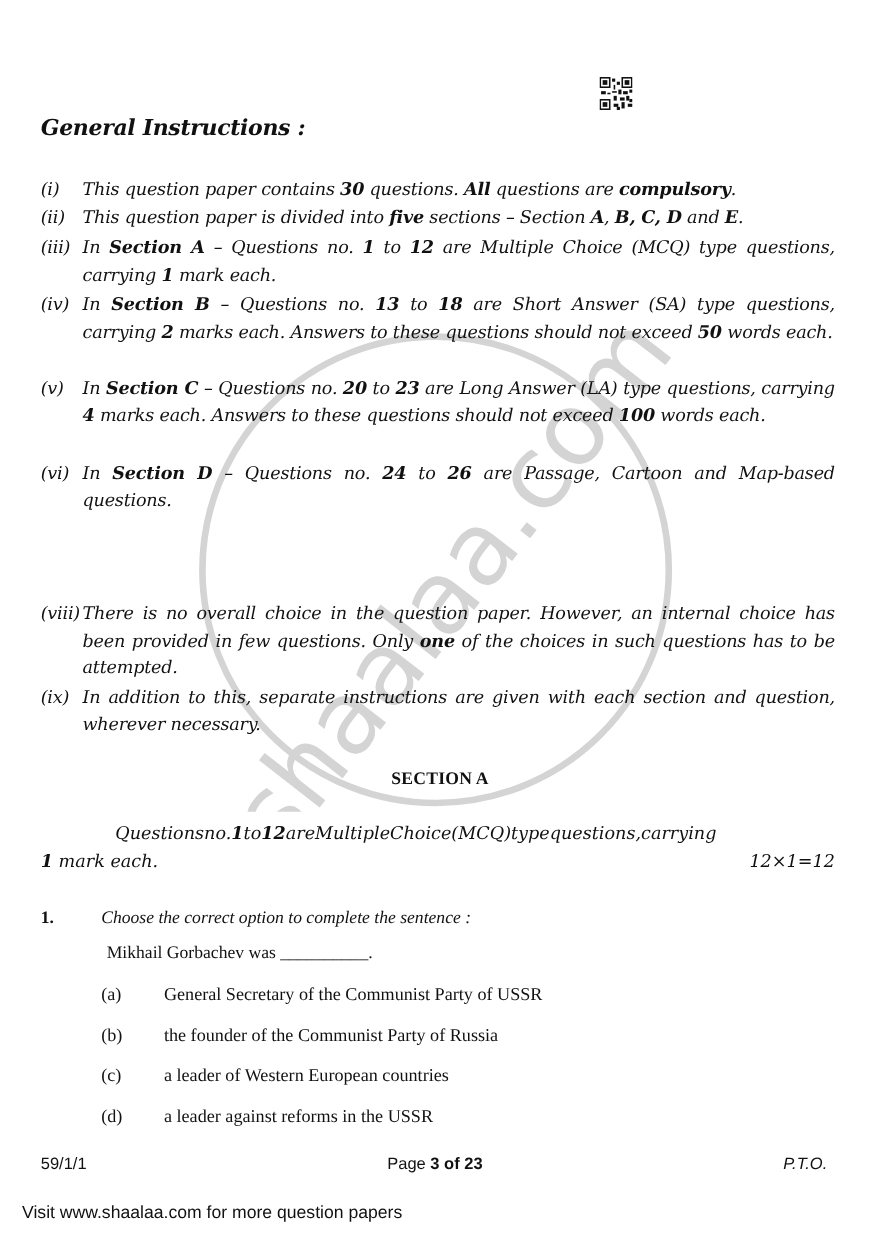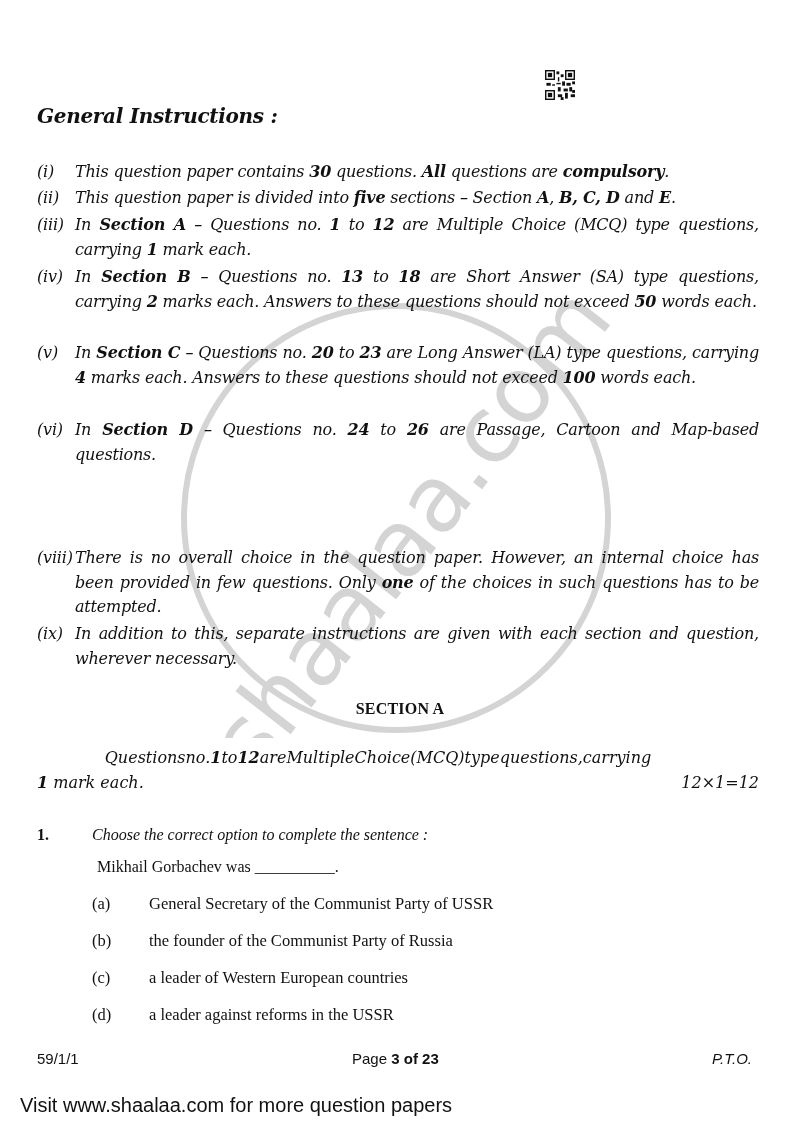--- a/index.html
+++ b/index.html
@@ -18,21 +18,21 @@
   .sec-desc .line1 { display:flex; justify-content:center; width:682px; }
   .sec-desc .line2 { display:flex; justify-content:space-between; }
   .q { position:absolute; left:37px; top:826px; font-size:16px; font-family:"Liberation Serif", serif; }
   .q .qnum { position:absolute; left:0; top:0; font-weight:bold; }
   .q .qtext { position:absolute; left:55px; top:0; white-space:nowrap;font-style:italic; }
   .q .qtext2 { position:absolute; left:39px; top:32px; white-space:nowrap;margin-left:21px; }
   .opt { position:absolute; font-size:16.5px; font-family:"Liberation Serif", serif; white-space:nowrap; }
   .opt .lbl { position:absolute; left:0; }
   .opt .otxt { position:absolute; left:57px; }
   .footer { position:absolute; top:1050px; font-family:"Liberation Sans", sans-serif; font-size:15px; }
-  .visit { position:absolute; left:20px; top:1094px; font-family:"Liberation Sans", sans-serif; font-size:20px; }
+  .visit { position:absolute; left:20px; top:1094px; font-family:"Liberation Sans", sans-serif; font-size:16px; }
 </style>
 </head>
 <body>
 
 <div class="page">
 
   <svg class="qr" viewBox="0 0 21 21">
     <rect width="21" height="21" fill="#fff"></rect>
     <g fill="#111">
       <rect x="0" y="0" width="7" height="7"></rect>

